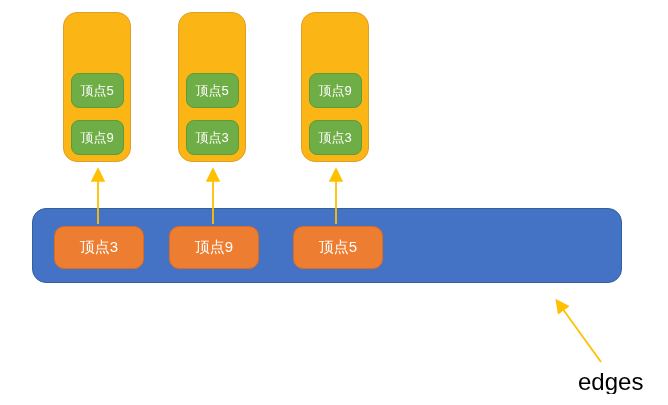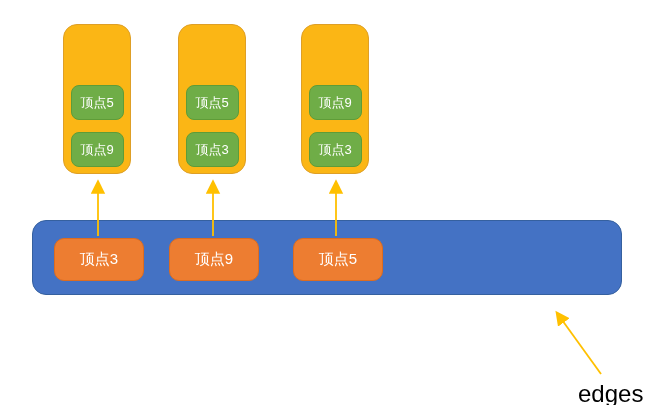--- a/index.html
+++ b/index.html
@@ -5,21 +5,20 @@
   * { margin: 0; padding: 0; box-sizing: border-box; }
   html, body { background: #ffffff; }
   body { font-family: "Liberation Sans", "DejaVu Sans", sans-serif; }
 
   .canvas {
     position: relative;
     width: 668px;
     height: 394px;
     background: #ffffff;
     overflow: hidden;
-    margin-top: 12px;
   }
 
   
   .vertex-list {
     position: absolute;
     top: 12px;
     width: 68px;
     height: 150px;
     background: #FBB615;
     border: 1.5px solid #DE9F26;

